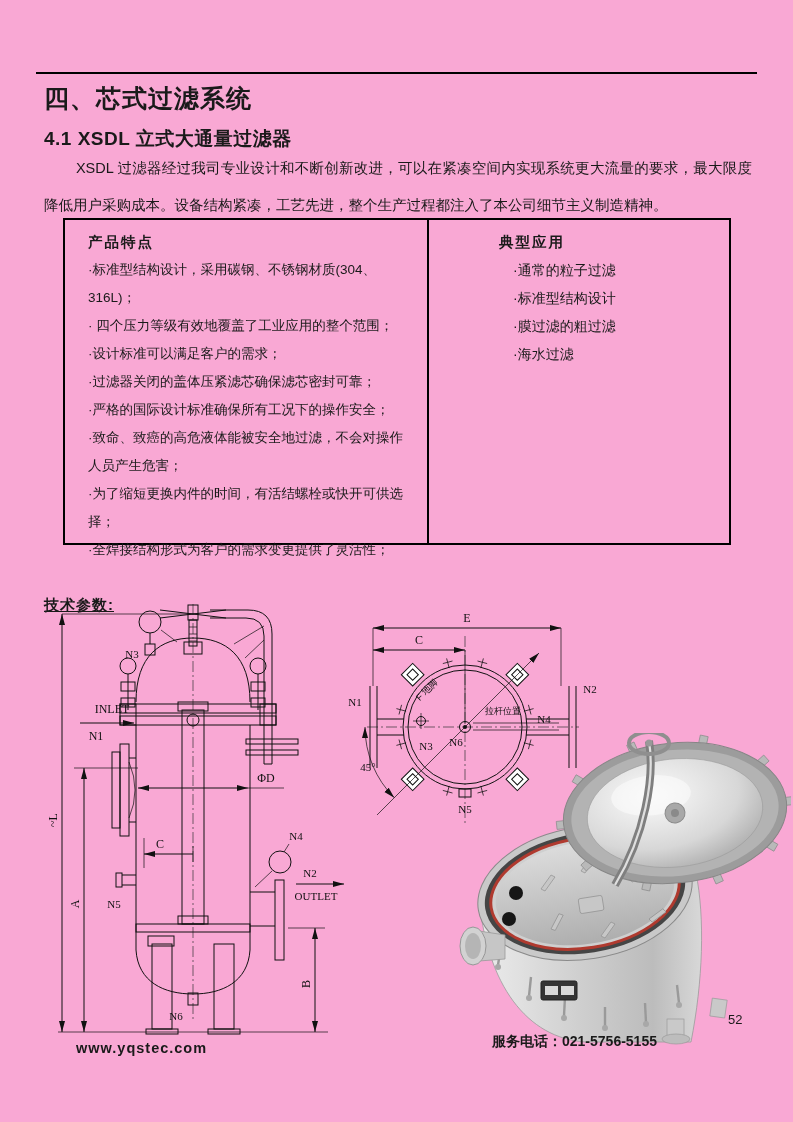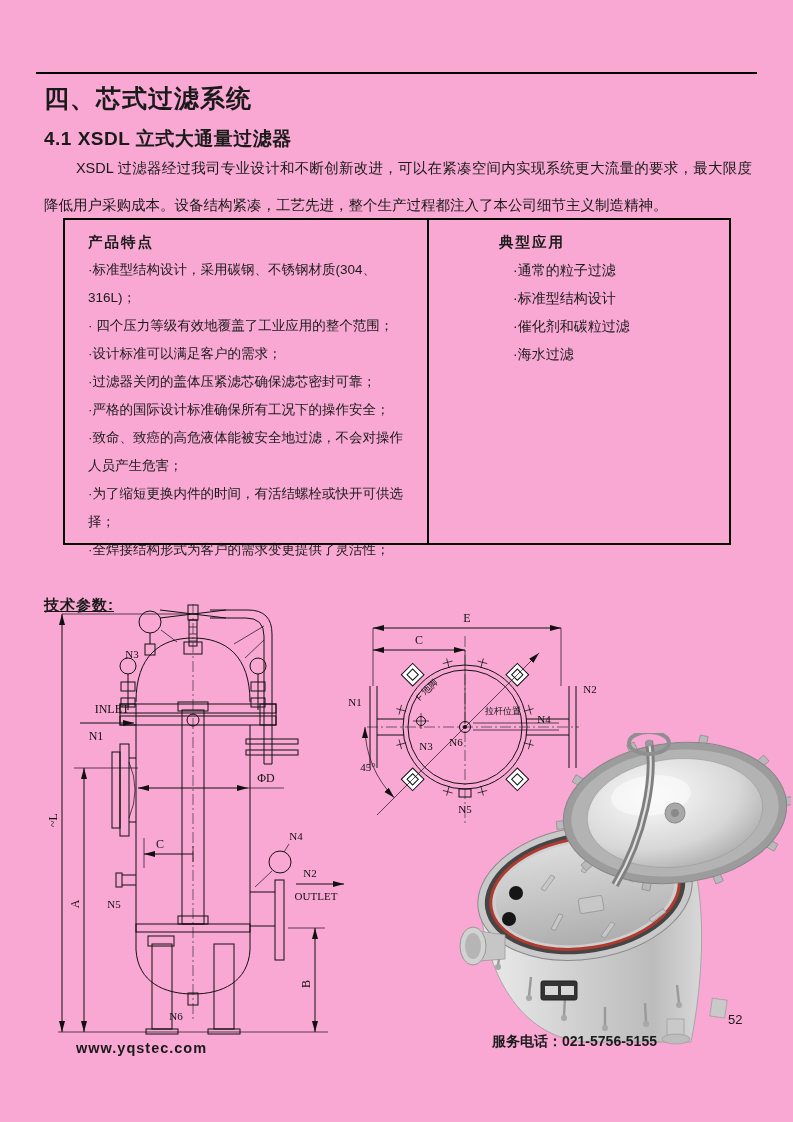--- a/index.html
+++ b/index.html
@@ -81,21 +81,21 @@
       <div class="feat-item">·过滤器关闭的盖体压紧滤芯确保滤芯密封可靠；</div>
       <div class="feat-item">·严格的国际设计标准确保所有工况下的操作安全；</div>
       <div class="feat-item">·致命、致癌的高危液体能被安全地过滤，不会对操作人员产生危害；</div>
       <div class="feat-item">·为了缩短更换内件的时间，有活结螺栓或快开可供选择；</div>
       <div class="feat-item">·全焊接结构形式为客户的需求变更提供了灵活性；</div>
     </div>
     <div class="col-right">
       <div class="cell-header">典型应用</div>
       <div class="app-item">·通常的粒子过滤</div>
       <div class="app-item">·标准型结构设计</div>
-      <div class="app-item">·催化剂和碳粒过滤</div>
+      <div class="app-item">·膜过滤的粗过滤</div>
       <div class="app-item">·海水过滤</div>
     </div>
   </div>
 
   <div class="tech-label">技术参数:</div>
 
   <svg class="elevation" width="300" height="452" viewBox="0 0 300 452">
 
     <g>
       <line class="thin" x1="14" y1="22" x2="148" y2="22"></line>

